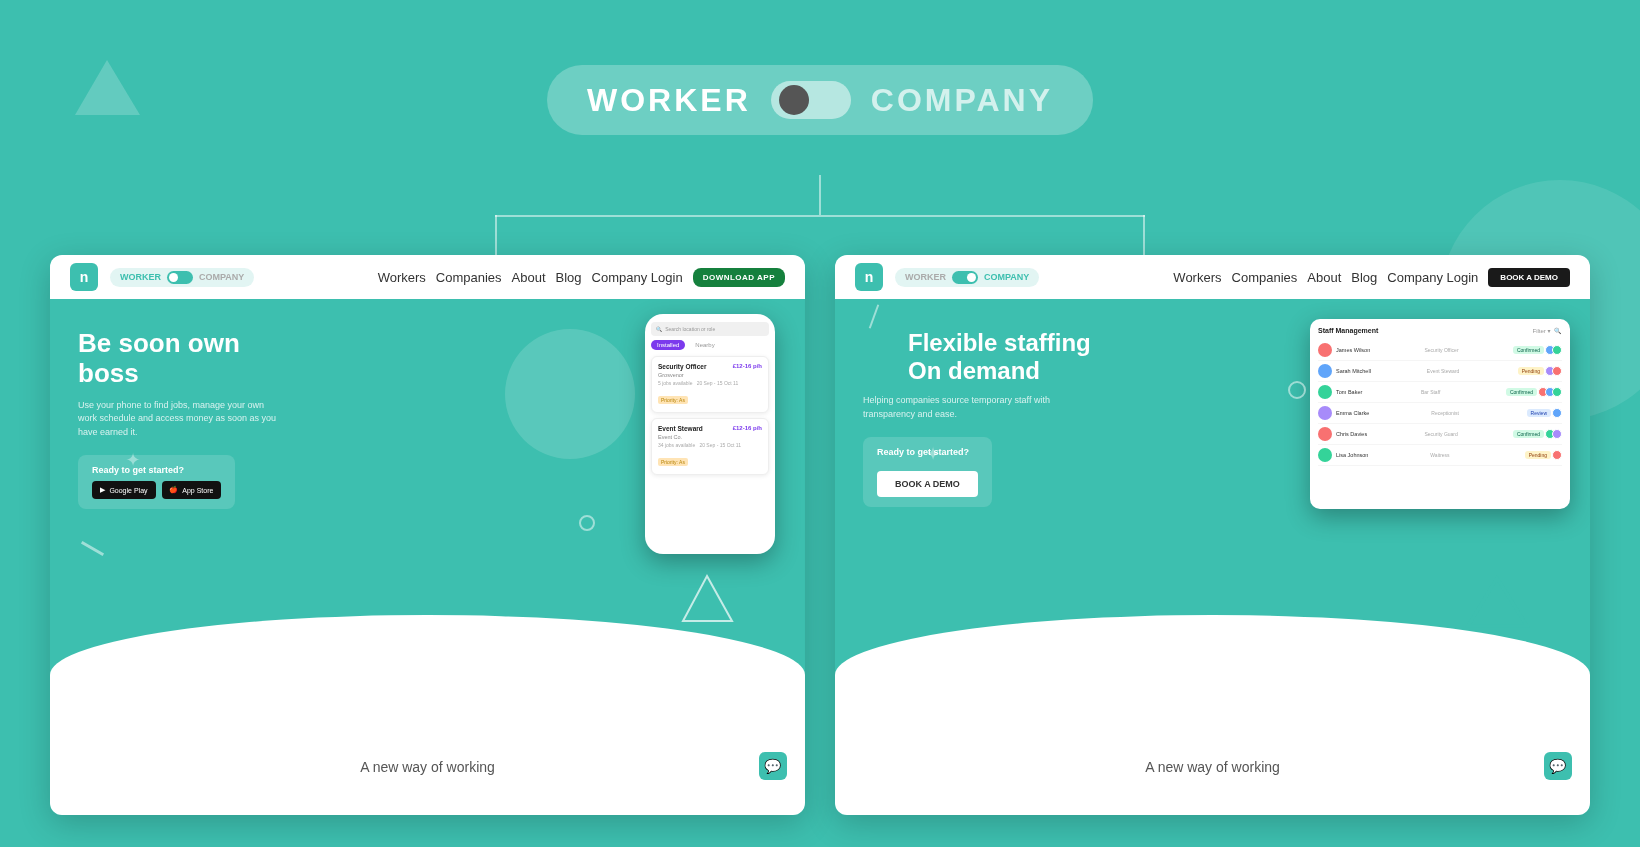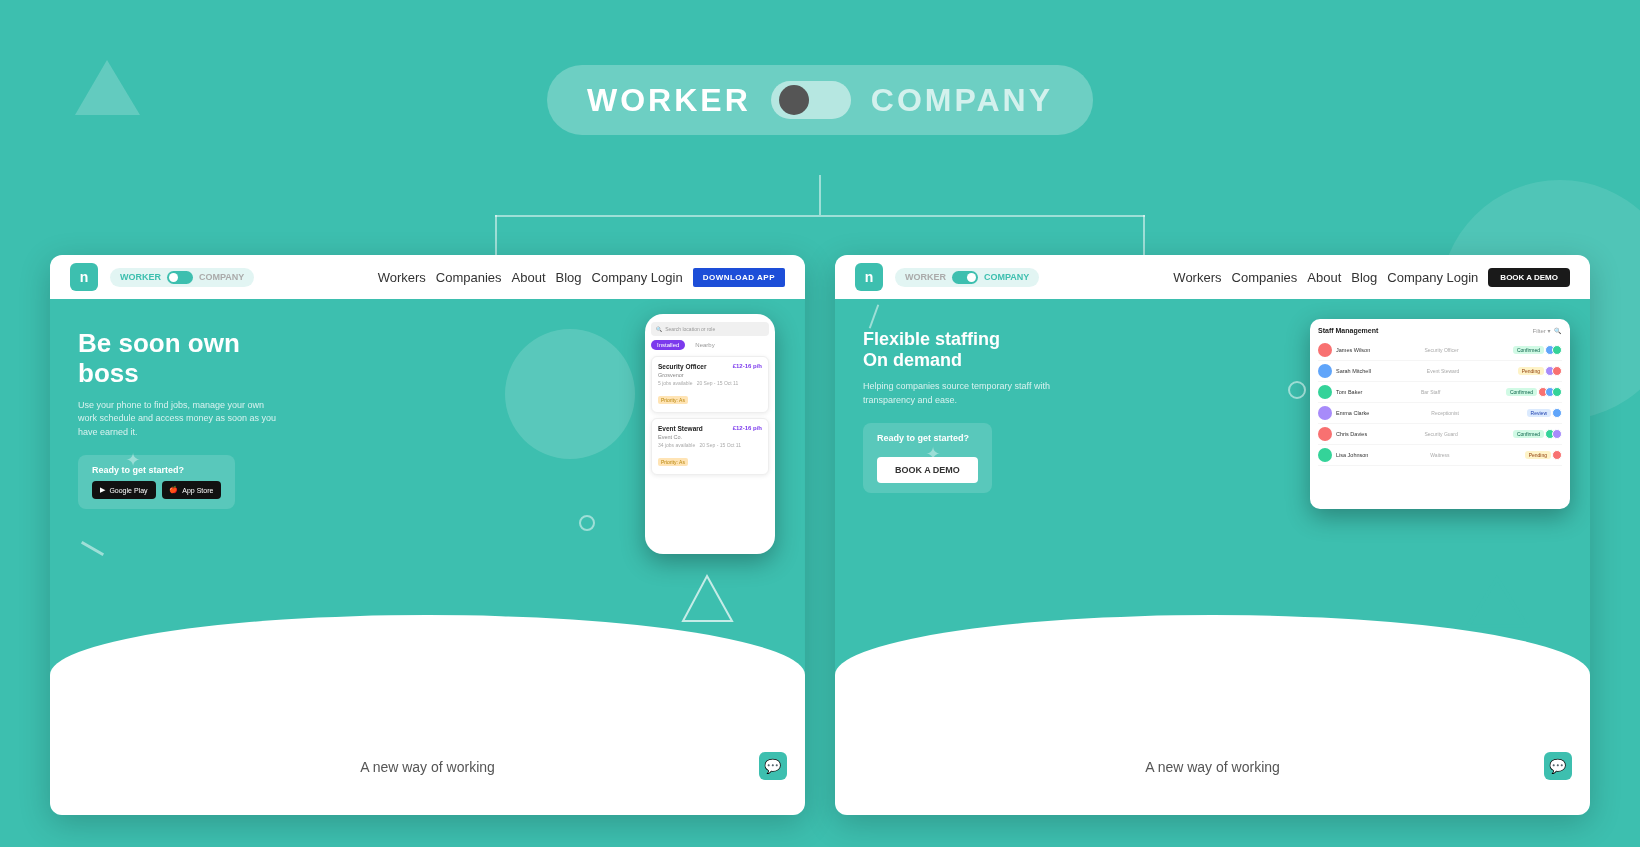--- a/index.html
+++ b/index.html
@@ -191,26 +191,26 @@
       align-items: center;
     }
 
     .nav-link {
       font-size: 13px;
       color: #333;
       font-weight: 500;
     }
 
     .nav-cta {
-      background: #1d4ed8;
+      background: #15803d;
       color: white;
       font-size: 8px;
       font-weight: 700;
       padding: 5px 10px;
-      border-radius: 2px;
+      border-radius: 8px;
       letter-spacing: 0.5px;
     }
 
     
     .screen-hero {
       padding: 30px 28px 20px;
       position: relative;
       height: 300px;
     }
 
@@ -478,21 +478,22 @@
       margin-left: -3px;
     }
 
     .av1 { background: #f87171; }
     .av2 { background: #60a5fa; }
     .av3 { background: #34d399; }
     .av4 { background: #a78bfa; }
 
     
     .screen-right .hero-title {
-      font-size: 18px;
+      font-size: 24px;
+      margin-left: 45px;
     }
 
     .book-demo-btn {
       display: inline-block;
       background: white;
       color: #333;
       font-size: 9px;
       font-weight: 700;
       padding: 8px 18px;
       border-radius: 4px;

